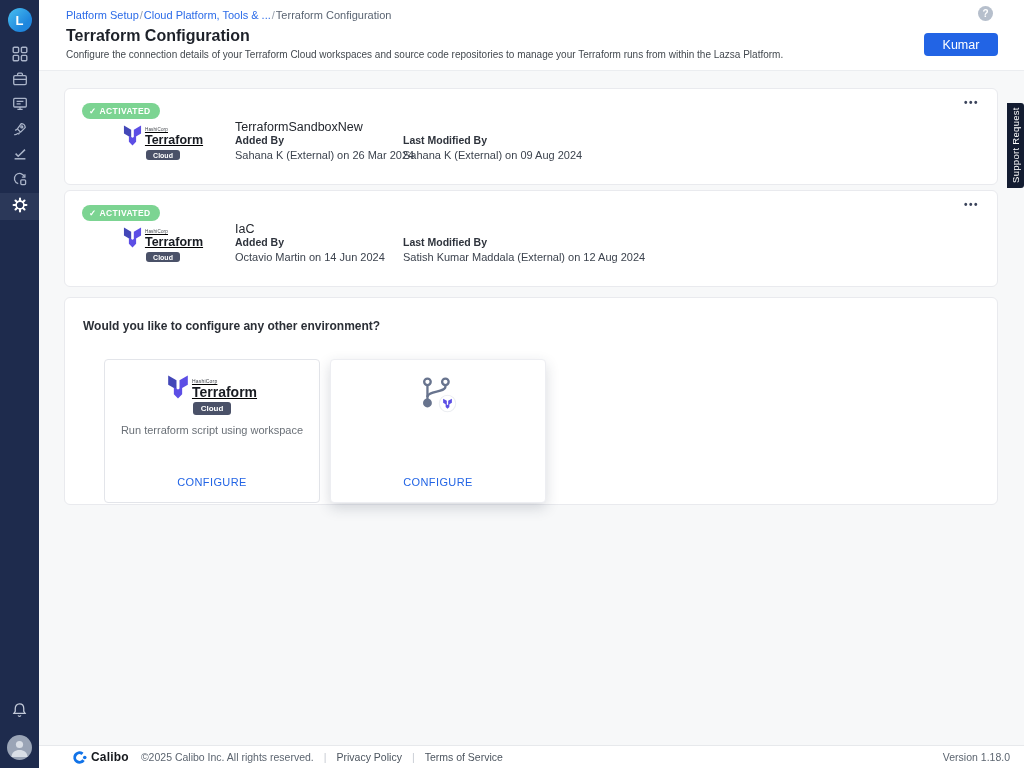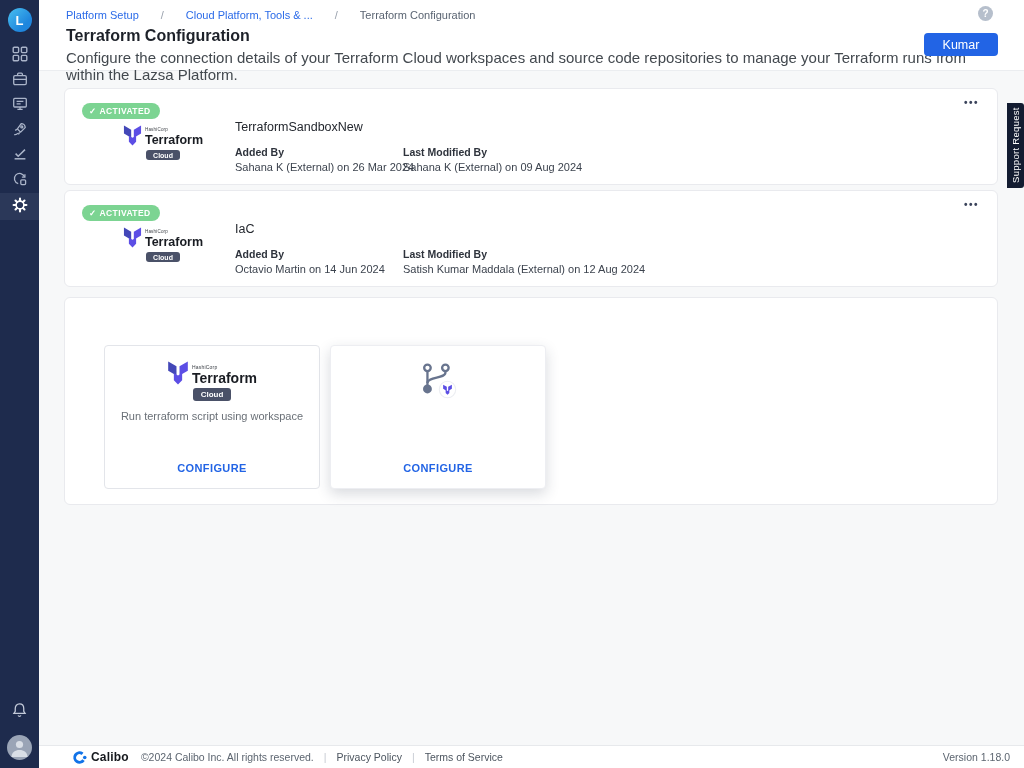--- a/index.html
+++ b/index.html
@@ -18,51 +18,51 @@
   .nav-item.active { background:#36446388; height:27px; }
   .nav-item.active svg { stroke:#ffffff; }
   .side-bottom { margin-top:auto; display:flex; flex-direction:column; align-items:center; margin-bottom:8px; }
   .bell { margin-bottom:12px; cursor:pointer; }
   .avatar { width:25px; height:25px; border-radius:50%; background:#9aa4b6; overflow:hidden; cursor:pointer;
     display:flex; align-items:flex-end; justify-content:center; }
 
   
   .header { position:fixed; left:39px; top:0; right:0; height:71px; background:#fff;
     border-bottom:1px solid #ebedf0; padding:9px 26px 0 27px; z-index:10; }
-  .breadcrumb { font-size:11px; display:flex; gap:22px; align-items:center; }
+  .breadcrumb { font-size:11px; display:flex; gap:1px; align-items:center; }
   .crumb-link { color:#2b6be8; text-decoration:none; cursor:pointer; }
   .crumb-sep { color:#9aa2ad; }
   .crumb-current { color:#5a6472; }
   .page-title { margin-top:6px; font-size:16px; font-weight:bold; color:#1d2129; }
-  .page-subtitle { margin-top:4px; font-size:15px; color:#43494f; }
+  .page-subtitle { margin-top:4px; font-size:10px; color:#43494f; }
   .help-btn { position:absolute; top:6px; right:31px; width:15px; height:15px; border-radius:50%;
     background:#b6bfcc; color:#fff; font-size:10px; font-weight:bold; display:flex;
     align-items:center; justify-content:center; cursor:pointer; }
   .done-btn { position:absolute; top:33px; right:26px; width:74px; height:23px; background:#2264e5;
     color:#fff; border:none; border-radius:4px; font-size:12.5px; font-family:inherit; cursor:pointer; }
 
   
   .content { position:fixed; left:39px; top:71px; right:0; bottom:23px; background:#f7f8f9;
     padding:17px 26px 0 25px; overflow:hidden; }
 
   .ws-card { position:relative; background:#fff; border:1px solid #e9eaee; border-radius:6px;
     height:97px; margin-bottom:5px; }
   .status-badge { position:absolute; left:17px; top:14px; background:#7cd492; color:#fff;
     font-size:8.5px; font-weight:bold; letter-spacing:.4px; border-radius:9px;
     padding:3px 9px 3px 7px; display:flex; align-items:center; gap:3px; }
   .tf-logo { position:absolute; left:50px; top:36px; width:96px; display:flex;
     flex-direction:column; align-items:center; }
   .tf-top { display:flex; align-items:flex-end; gap:3px; }
-  .tf-words { display:flex; flex-direction:column; line-height:1; }
+  .tf-words { display:flex; flex-direction:column; line-height:1;text-decoration:underline; }
   .tf-company { font-size:4.5px; color:#3b3f46; letter-spacing:.2px; }
   .tf-product { font-size:12.5px; font-weight:bold; color:#191c22; margin-top:1px; }
   .tf-cloud { background:#4a5168; color:#fff; font-size:7px; font-weight:bold; border-radius:3px;
     padding:1.5px 7px; margin-top:4px; }
   .ws-name { position:absolute; left:170px; top:31px; font-size:12.5px; font-weight:normal; color:#23272e; }
-  .ws-meta { position:absolute; left:170px; top:57px; display:flex; }
+  .ws-meta { position:absolute; left:170px; top:45px; display:flex; }
   .meta-col1 { width:168px; }
   .meta-label { font-size:10.5px; font-weight:bold; color:#2e333c; }
   .meta-value { font-size:11px; color:#3c434e; margin-top:3px; white-space:nowrap; }
   .card-menu { position:absolute; right:18px; top:8px; color:#39425a; font-size:10px;
     font-weight:bold; letter-spacing:1.5px; cursor:pointer; }
 
   .section-card { background:#fff; border:1px solid #e9eaee; border-radius:6px; height:208px;
     margin-top:10px; padding:21px 18px 0 18px; }
   .section-q { font-size:12px; font-weight:bold; color:#2b2f36; }
   .option-row { display:flex; gap:10px; margin-top:26px; margin-left:21px; }
@@ -70,21 +70,21 @@
     border:1px solid #e3e5ea; border-radius:4px; display:flex; flex-direction:column;
     align-items:center; cursor:pointer; }
   .option-card.raised { box-shadow:0 5px 14px rgba(40,50,70,.18); border-color:#edeef2; }
   .option-card .tf-logo2 { margin-top:15px; display:flex; flex-direction:column; align-items:center; }
   .tf-logo2 .tf-product { font-size:14px; }
   .tf-logo2 .tf-company { font-size:5px; }
   .tf-logo2 .tf-cloud { font-size:8px; padding:2px 8px; margin-top:3px; }
   .git-wrap { margin-top:12px; height:44px; display:flex; align-items:center; }
   .option-label { font-size:11px; color:#6a7077; margin-top:9px; text-align:center; padding:0 14px; }
   .configure { position:absolute; bottom:14px; left:0; right:0; text-align:center;
-    color:#2264e5; font-size:11px; font-weight:bold; letter-spacing:.4px; cursor:pointer; }
+    color:#2264e5; font-size:11px; font-weight:normal; letter-spacing:.4px; cursor:pointer; }
 
   
   .support-tab { position:fixed; right:0; top:103px; width:17px; height:85px; background:#131c31;
     border-radius:3px 0 0 3px; color:#fff; font-size:9.5px; letter-spacing:.3px;
     writing-mode:vertical-rl; transform:rotate(180deg); display:flex; align-items:center;
     justify-content:center; cursor:pointer; z-index:40; }
 
   
   .footer { position:fixed; left:39px; right:0; bottom:0; height:23px; background:#fff;
     border-top:1px solid #e7e9ec; display:flex; align-items:center; padding:0 14px 0 33px;
@@ -249,20 +249,21 @@
       </div>
       <div>
         <div class="meta-label">Last Modified By</div>
         <div class="meta-value">Satish Kumar Maddala (External) on 12 Aug 2024</div>
       </div>
     </div>
     <div class="card-menu">•••</div>
   </div>
 
   <div class="section-card">
+    <div class="section-q">Would you like to configure any other environment?</div>
     <div class="option-row">
 
       <div class="option-card">
         <div class="tf-logo2 tf-logo" style="position:static;">
           <div class="tf-top">
             <svg width="22" height="24" viewBox="0 0 20 22">
               <polygon points="1,0.5 8.6,4.9 8.6,13.3 1,8.9" fill="#4347b8"></polygon>
               <polygon points="19,0.5 11.4,4.9 11.4,13.3 19,8.9" fill="#5c4ee5"></polygon>
               <polygon points="6.2,11.2 10,13.4 13.8,11.2 13.8,17.6 10,21.5 6.2,17.6" fill="#5c4ee5"></polygon>
             </svg>
@@ -305,19 +306,19 @@
 <div class="support-tab">Support Request</div>
 
 <div class="footer">
   <div class="brand">
     <svg width="15" height="15" viewBox="0 0 16 16">
       <circle cx="8" cy="8" r="5.1" fill="none" stroke="#1173e8" stroke-width="3.1" stroke-dasharray="24 8.5" transform="rotate(33 8 8)"></circle>
       <circle cx="13.6" cy="8" r="1.9" fill="#1173e8"></circle>
     </svg>
     <span class="brand-name">Calibo</span>
   </div>
-  <span>©2024 Calibo Inc. All rights reserved.</span>
+  <span>©2025 Calibo Inc. All rights reserved.</span>
   <span class="foot-sep">|</span>
   <span class="foot-link">Privacy Policy</span>
   <span class="foot-sep">|</span>
   <span class="foot-link">Terms of Service</span>
   <span class="version">Version 1.18.0</span>
 </div>
 
 </body></html>

